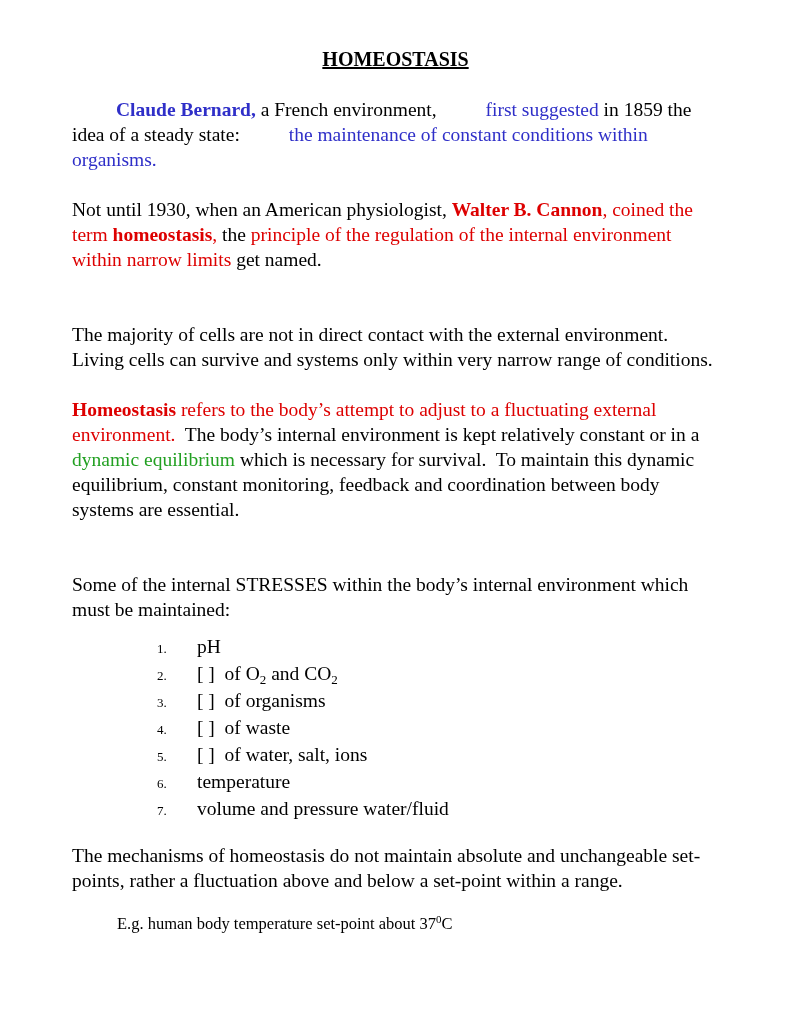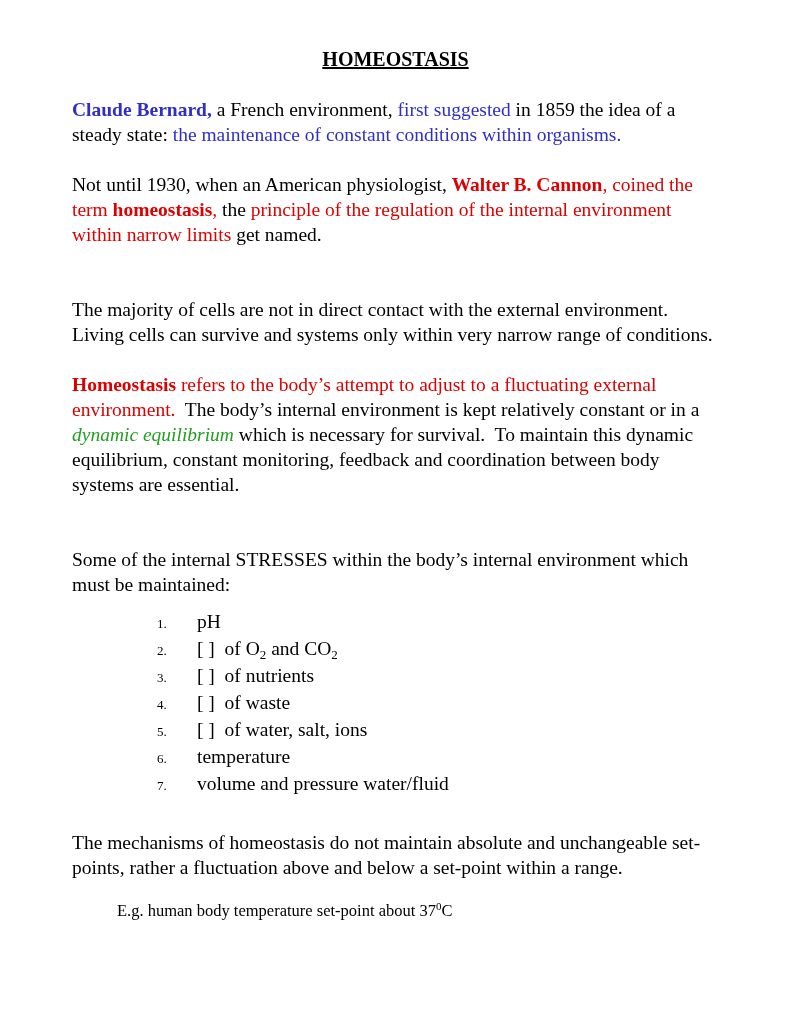--- a/index.html
+++ b/index.html
@@ -9,31 +9,31 @@
     color:var(--text,#000000);
     font-family:"Liberation Serif", serif;
     font-size:19.5px;line-height:25px;
     overflow:hidden;
   }
   .page{box-sizing:border-box;width:791px;height:829px;padding:47px 72px 0 72px;}
   .title{margin:0;font-size:20px;line-height:25px;text-align:center;font-weight:bold;}
   .title .underlined{text-decoration:underline;}
   p.para{margin:25px 0 0 0;white-space:pre-wrap;}
   p.sp2{margin-top:50px;}
-  p.p-after-list{margin-top:32px;}
+  p.p-after-list{margin-top:20px;}
   ol.stress-list{list-style:none;margin:12px;padding:0 0 0 73px;}
   ol.stress-list li{white-space:pre-wrap;line-height:25px;}
   .num{display:inline-block;min-width:40px;font-size:13px;}
   sub{font-size:13px;line-height:0;vertical-align:-4px;}
   sup{font-size:13px;line-height:0;vertical-align:7px;}
   .note{margin:20px 0 0 45px;font-size:16.5px;line-height:21.5px;white-space:pre-wrap;}
   .note sup{font-size:11px;vertical-align:6px;}
   .b{font-weight:bold;}
-  .i{font-style:italic;}
-  .blu{color:var(--blue,#2f2fc8);}
+  .i{}
+  .blu{color:var(--blue,#2f2fc8);margin-left:44px;}
   .red{color:var(--red,#dd0000);}
   .grn{color:var(--green,#22a022);}
 </style>
 </head>
 <body>
 
 <div class="page">
 
   <h1 class="title"><span class="underlined">HOMEOSTASIS</span></h1>
 
@@ -43,21 +43,21 @@
 
   <p class="para sp2"><span>The majority of cells are not in direct contact with the external environment. Living cells can survive and systems only within very narrow range of conditions.</span></p>
 
   <p class="para"><span class="red b">Homeostasis</span><span class="red"> refers to the body’s attempt to adjust to a fluctuating external environment.</span><span>  The body’s internal environment is kept relatively constant or in a </span><span class="grn i">dynamic equilibrium</span><span> which is necessary for survival.  To maintain this dynamic equilibrium, constant monitoring, feedback and coordination between body systems are essential.</span></p>
 
   <p class="para sp2"><span>Some of the internal STRESSES within the body’s internal environment which must be maintained:</span></p>
 
   <ol class="stress-list">
     <li><span class="num">1.</span><span>pH</span></li>
     <li><span class="num">2.</span><span>[ ]  of O</span><sub>2</sub><span> and CO</span><sub>2</sub></li>
-    <li><span class="num">3.</span><span>[ ]  of nutrients</span></li>
+    <li><span class="num">3.</span><span>[ ]  of organisms</span></li>
     <li><span class="num">4.</span><span>[ ]  of waste</span></li>
     <li><span class="num">5.</span><span>[ ]  of water, salt, ions</span></li>
     <li><span class="num">6.</span><span>temperature</span></li>
     <li><span class="num">7.</span><span>volume and pressure water/fluid</span></li>
   </ol>
 
   <p class="para p-after-list"><span>The mechanisms of homeostasis do not maintain absolute and unchangeable set-points, rather a fluctuation above and below a set-point within a range.</span></p>
 
   <div class="note"><div><span>E.g. human body temperature set-point about 37</span><sup>0</sup><span>C</span></div></div>
 

